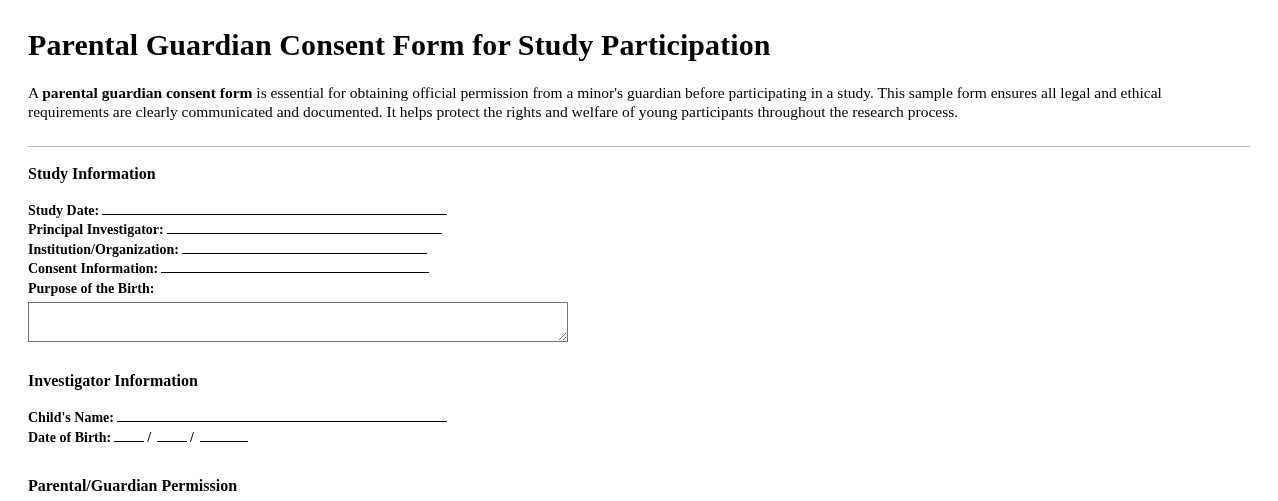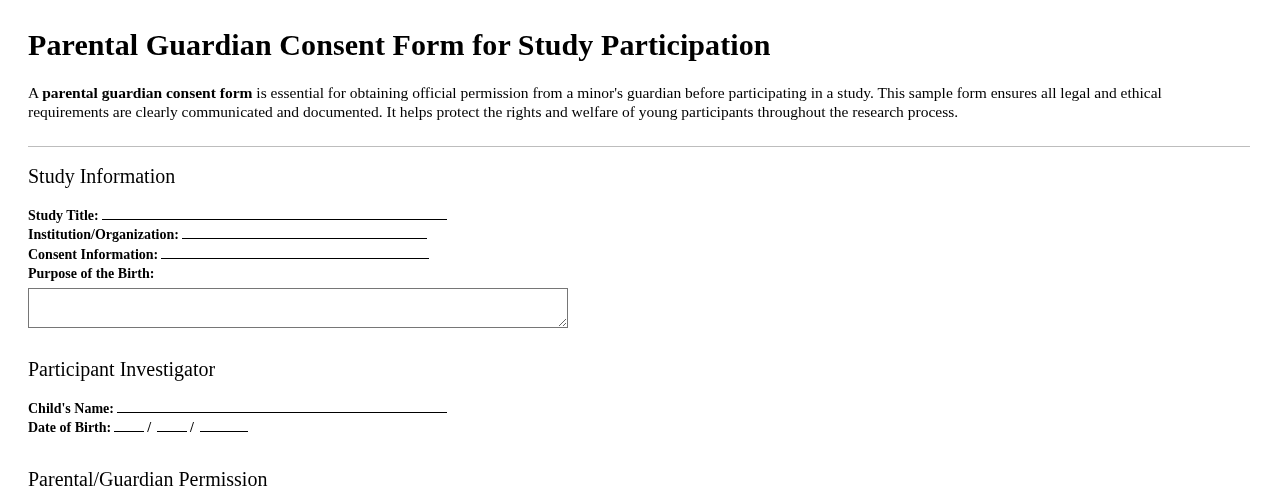--- a/index.html
+++ b/index.html
@@ -31,22 +31,22 @@
     margin: 0 0 24px 0;
     max-width: 1180px;
   }
   p.intro b { font-weight: bold; }
   hr.rule {
     border: none;
     border-top: 1px solid #bdbdbd;
     margin: 14px 0 18px 0;
   }
   h2.section {
-    font-size: 20px;
-    font-weight: normal;
+    font-size: 16px;
+    font-weight: bold;
     margin: 16px 0 18px 0;
   }
   .field-list {
     font-size: 14px;
     font-weight: bold;
     line-height: 1.32;
   }
   .field-row {
     white-space: nowrap;
     margin: 0;
@@ -97,33 +97,36 @@
   <h1 class="doc-title">Parental Guardian Consent Form for Study Participation</h1>
 
   <p class="intro"><span>A </span><b>parental guardian consent form</b><span> is essential for obtaining official permission from a minor's guardian before participating in a study. This sample form ensures all legal and ethical requirements are clearly communicated and documented. It helps protect the rights and welfare of young participants throughout the research process.</span></p>
 
   <hr class="rule">
 
   <h2 class="section">Study Information</h2>
 
   <div class="field-list">
     <div class="field-row">
-      <span class="field-label">Study Title:</span><span class="blank w-study"></span>
+      <span class="field-label">Study Date:</span><span class="blank w-study"></span>
+    </div>
+    <div class="field-row">
+      <span class="field-label">Principal Investigator:</span><span class="blank w-pi"></span>
     </div>
     <div class="field-row">
       <span class="field-label">Institution/Organization:</span><span class="blank w-inst"></span>
     </div>
     <div class="field-row">
       <span class="field-label">Consent Information:</span><span class="blank w-contact"></span>
     </div>
     <div class="purpose-label">Purpose of the Birth:</div>
     <textarea class="purpose-box" placeholder="" style=""></textarea>
   </div>
 
-  <h2 class="section participant">Participant Investigator</h2>
+  <h2 class="section participant">Investigator Information</h2>
 
   <div class="field-list">
     <div class="field-row">
       <span class="field-label">Child's Name:</span><span class="blank w-child"></span>
     </div>
     <div class="field-row">
       <span class="field-label">Date of Birth:</span><span class="blank w-dob-s"></span><span class="dob-sep">/</span><span class="blank w-dob-s"></span><span class="dob-sep">/</span><span class="blank w-dob-y"></span>
     </div>
   </div>
 

